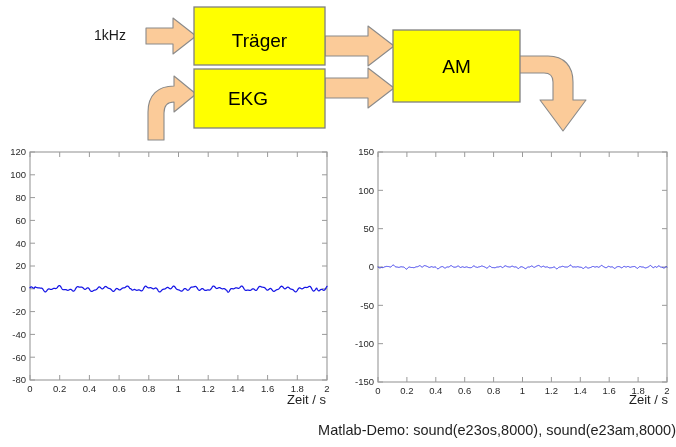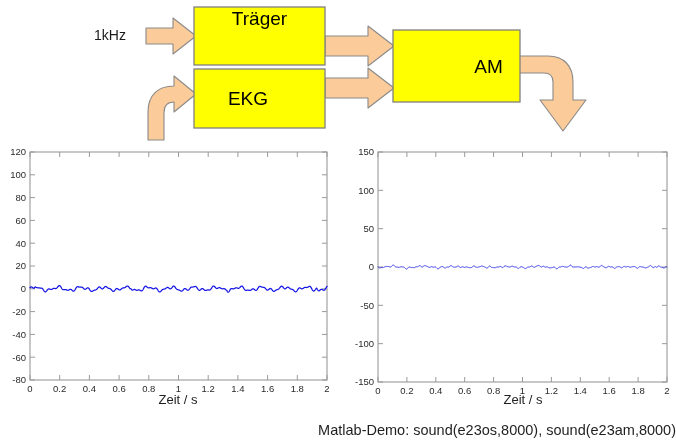--- a/index.html
+++ b/index.html
@@ -60,21 +60,21 @@
   
   .chart {
     position: absolute;
     top: 148px;
   }
   #chart-left  { left: 2px;   width: 336px; height: 262px; }
   #chart-right { left: 344px; width: 332px; height: 262px; }
 
   .axis-caption {
     position: absolute;
-    text-align: center;
+    text-align: right;
     font-size: 13px;
     color: #1f1f1f;
     white-space: nowrap;
   }
   #xlabel-left  { left: 30px;  top: 392px; width: 296px; }
   #xlabel-right { left: 378px; top: 392px; width: 290px; }
 
   
   #caption {
     position: absolute;
@@ -116,25 +116,25 @@
 
       <rect x="194" y="7" width="131" height="58" fill="#FFFF00" stroke="#808080" stroke-width="1.3"></rect>
 
       <rect x="194" y="69" width="131" height="59" fill="#FFFF00" stroke="#808080" stroke-width="1.3"></rect>
 
       <rect x="393" y="30" width="127" height="72" fill="#FFFF00" stroke="#808080" stroke-width="1.3"></rect>
     </svg>
 
     <div id="label-1khz">1kHz</div>
 
-    <div class="box-label" style="left:194px; top:9px; width:131px;">Träger</div>
+    <div class="box-label" style="left:194px; top:31px; width:131px;">Träger</div>
 
     <div class="box-label" style="left:194px; top:89px; width:108px;">EKG</div>
 
-    <div class="box-label" style="left:393px; top:57px; width:127px;padding-left:32px;">AM</div>
+    <div class="box-label" style="left:393px; top:57px; width:127px;">AM</div>
   </div>
 
   <svg id="chart-left" class="chart" viewBox="0 0 336 262">
     <g>
       <rect x="28" y="4" width="297" height="228" fill="#ffffff" stroke="#9a9a9a" stroke-width="1.1"></rect>
     </g>
     <g id="ekg-ticks">
         <line x1="28" y1="232" x2="28" y2="227" stroke="#9a9a9a" stroke-width="1"></line>
         <line x1="28" y1="4" x2="28" y2="9" stroke="#9a9a9a" stroke-width="1"></line>
         <line x1="57.7" y1="232" x2="57.7" y2="227" stroke="#9a9a9a" stroke-width="1"></line>

